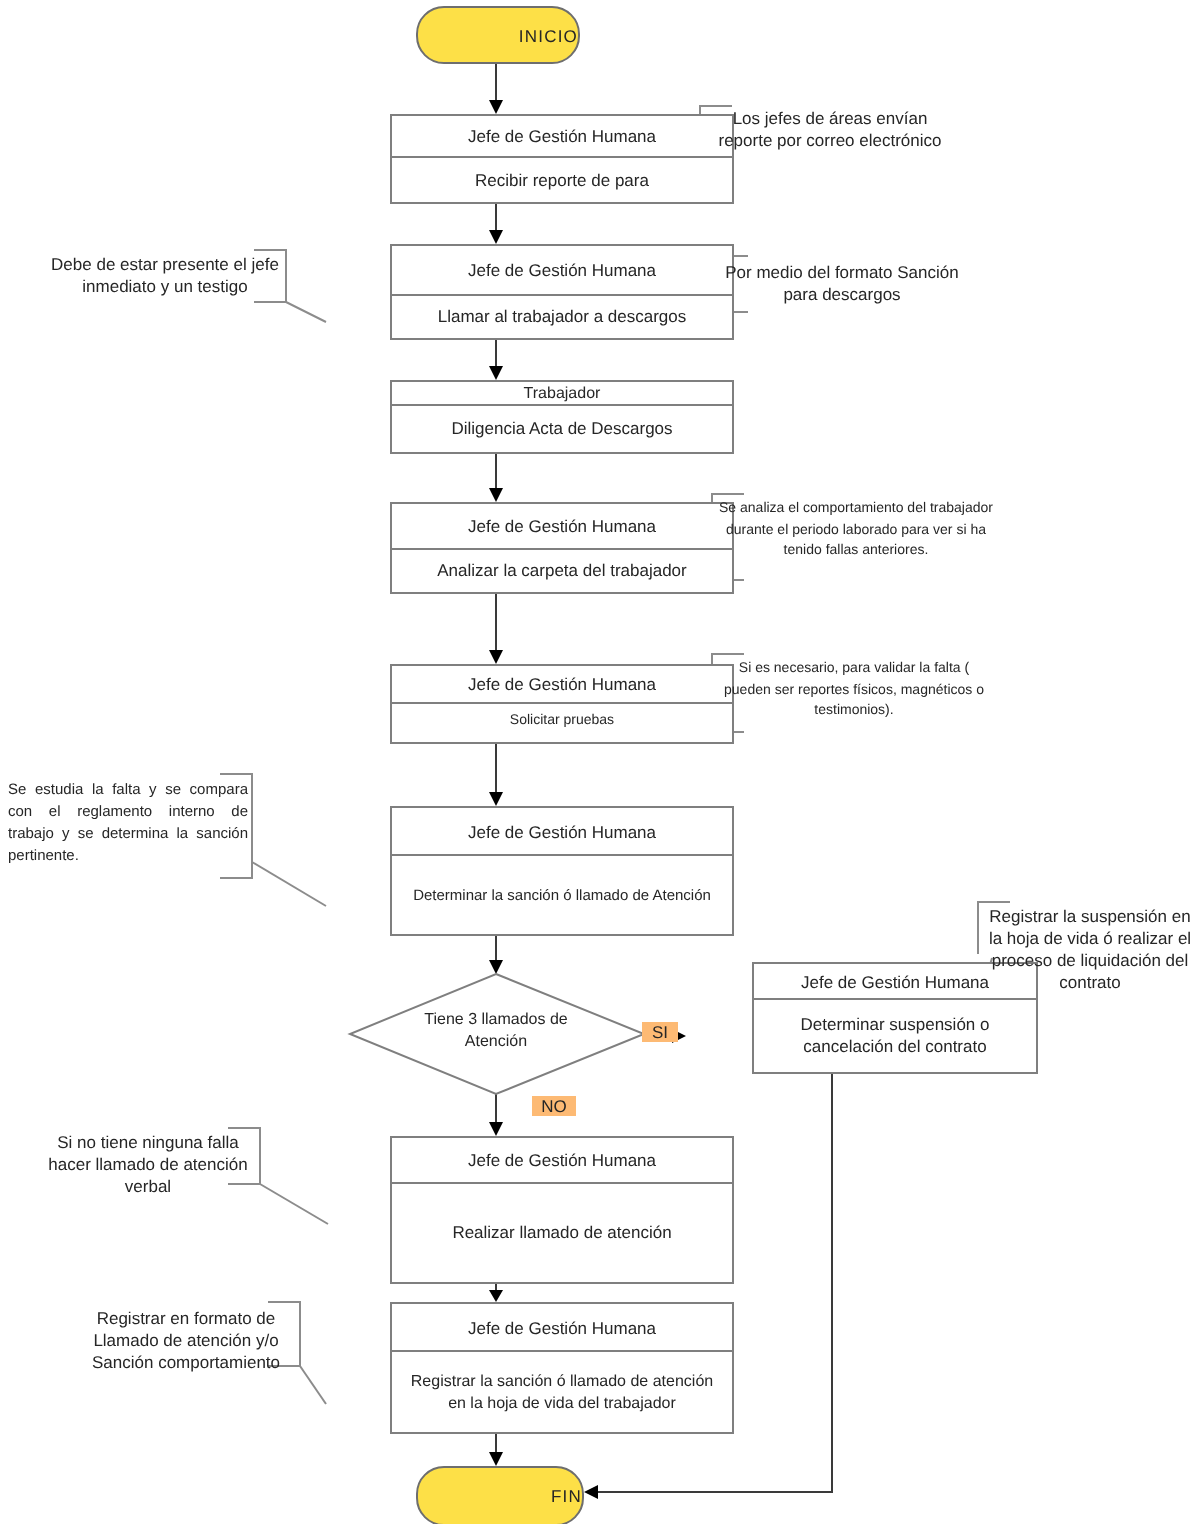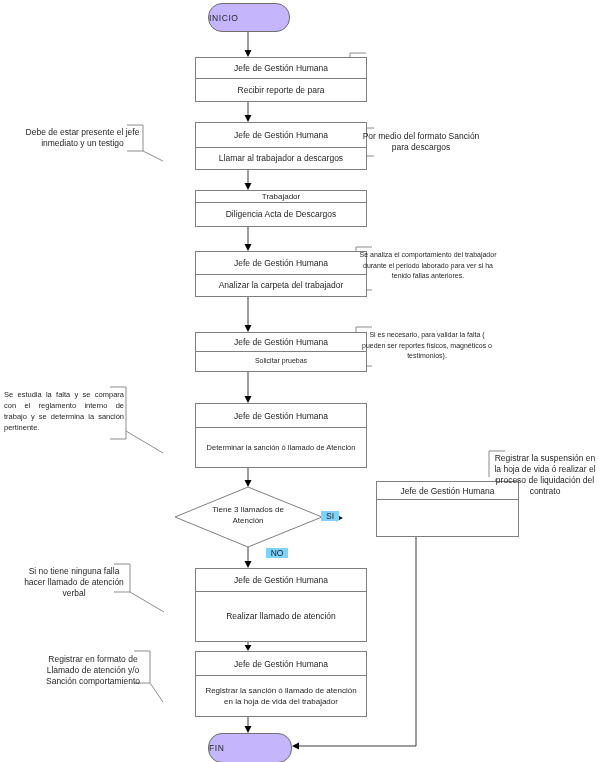--- a/index.html
+++ b/index.html
@@ -7,25 +7,25 @@
     position:relative;width:600px;height:762px;background:#ffffff;
     font-family:"Liberation Sans",sans-serif;color:#262626;overflow:hidden;
   }
   #wires{position:absolute;left:0;top:0;width:600px;height:762px;}
   .box{position:absolute;left:163px;width:172px;background:#fff;border:1px solid #7f7f7f;
        display:flex;flex-direction:column;box-sizing:border-box;margin-left:32px;}
   .box-header{border-bottom:1px solid #7f7f7f;display:flex;align-items:center;justify-content:center;
        font-size:8.5px;white-space:nowrap;}
   .box-body{flex:1;display:flex;align-items:center;justify-content:center;text-align:center;
        font-size:8.5px;line-height:11px;padding:0 8px;}
-  .terminal{position:absolute;background:#c4b5fd;border:1px solid #6e6e6e;border-radius:14px;
-       display:flex;align-items:center;justify-content:flex-start;font-size:8.5px;letter-spacing:.6px;}
+  .terminal{position:absolute;background:#fde047;border:1px solid #6e6e6e;border-radius:14px;
+       display:flex;align-items:center;justify-content:flex-end;font-size:8.5px;letter-spacing:.6px;}
   .note{position:absolute;font-size:8.5px;line-height:11px;text-align:center;}
   .small{font-size:7px;line-height:10.5px;}
-  .label{position:absolute;font-size:8.5px;background:#7dd3fc;padding:0 1px;text-align:center;}
+  .label{position:absolute;font-size:8.5px;background:#fdba74;padding:0 1px;text-align:center;}
   .nowrap{white-space:nowrap;}
   .dec-text{position:absolute;left:200px;top:504px;width:96px;text-align:center;
        font-size:8px;line-height:11px;}
 </style>
 </head>
 <body>
 
 <div id="canvas">
 
   <svg id="wires" viewBox="0 0 600 762" xmlns="http://www.w3.org/2000/svg">
@@ -112,36 +112,38 @@
     <div class="box-body small nowrap">Solicitar pruebas</div>
   </div>
 
   <div class="box" style="top:403px;height:65px;">
     <div class="box-header" style="height:23px;">Jefe de Gestión Humana</div>
     <div class="box-body nowrap" style="font-size:7.5px;">Determinar la sanción ó llamado de Atención</div>
   </div>
 
   <div class="box" style="left:344px;width:143px;top:481px;height:56px;">
     <div class="box-header" style="height:17px;">Jefe de Gestión Humana</div>
+    <div class="box-body">Determinar suspensión o cancelación del contrato</div>
   </div>
 
   <div class="box" style="top:568px;height:74px;">
     <div class="box-header" style="height:22px;">Jefe de Gestión Humana</div>
     <div class="box-body">Realizar llamado de atención</div>
   </div>
 
   <div class="box" style="top:651px;height:66px;">
     <div class="box-header" style="height:23px;">Jefe de Gestión Humana</div>
     <div class="box-body" style="font-size:8px;">Registrar la sanción ó llamado de atención en la hoja de vida del trabajador</div>
   </div>
 
   <div class="dec-text">Tiene 3 llamados de Atención</div>
   <div class="label" style="left:321px;top:511px;width:16px;">SI</div>
   <div class="label" style="left:238px;top:548px;width:20px;margin-left:28px;">NO</div>
 
+  <div class="note" style="left:352px;top:54px;width:126px;">Los jefes de áreas envían reporte por correo electrónico</div>
   <div class="note" style="left:25px;top:127px;width:115px;">Debe de estar presente el jefe inmediato y un testigo</div>
   <div class="note" style="left:360px;top:131px;width:122px;">Por medio del formato Sanción para descargos</div>
   <div class="note small" style="left:358px;top:250px;width:140px;">Se analiza el comportamiento del trabajador durante el periodo laborado para ver si ha tenido fallas anteriores.</div>
   <div class="note small" style="left:358px;top:330px;width:138px;">Si es necesario,  para validar la falta ( pueden ser reportes físicos, magnéticos o testimonios).</div>
   <div class="note" style="left:492px;top:453px;width:106px;">Registrar la suspensión en la hoja de vida ó realizar el proceso de liquidación del contrato</div>
   <div class="note" style="left:4px;top:389px;width:120px;font-size:7.5px;line-height:11px;text-align:justify;">Se estudia la falta y se compara con el reglamento interno de trabajo y se determina la sanción pertinente.</div>
   <div class="note" style="left:18px;top:566px;width:112px;">Si no tiene ninguna falla hacer llamado de atención verbal</div>
   <div class="note" style="left:37px;top:654px;width:112px;">Registrar en formato de Llamado de atención y/o Sanción comportamiento</div>
 
 </div>

